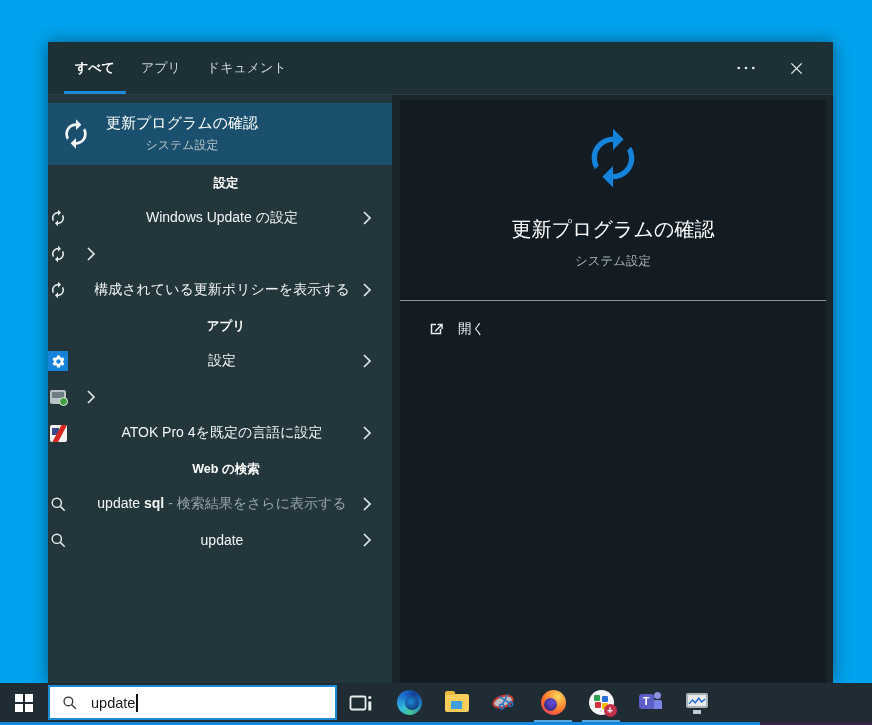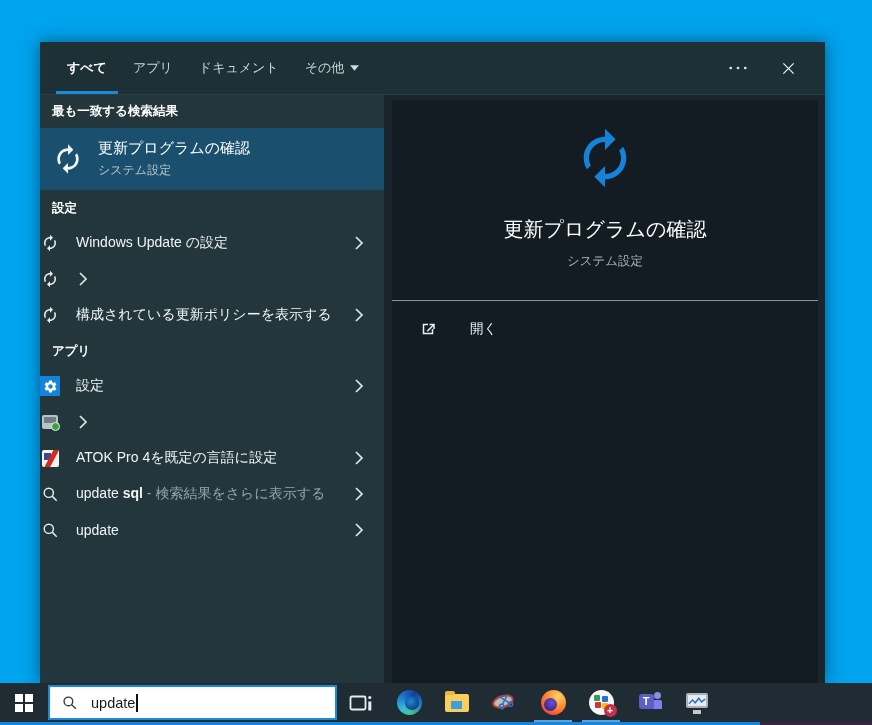--- a/index.html
+++ b/index.html
@@ -2,22 +2,22 @@
 <html><head>
 <meta charset="utf-8">
 <style>
   * { margin:0; padding:0; box-sizing:border-box; }
   html,body { width:872px; height:725px; overflow:hidden; }
   body { font-family:"Liberation Sans","DejaVu Sans",sans-serif; }
 
   .screen { position:relative; width:872px; height:725px; background:#00a3ee; overflow:hidden; }
 
   
-  .panel { position:absolute; left:40px; top:42px; width:785px; height:641px;
-           background:#22363c; box-shadow:0 0 16px rgba(0,0,0,.45); display:flex; flex-direction:column; }
+  .panel { position:absolute; left:48px; top:42px; width:785px; height:641px;
+           background:#22363c; box-shadow:0 0 16px rgba(0,0,0,.45); display:flex; flex-direction:column;text-align:center; }
 
   .tabbar { height:53px; background:#1c3036; display:flex; align-items:stretch;
             border-bottom:1px solid rgba(255,255,255,.07); flex:0 0 auto; }
   .tab { position:relative; display:flex; align-items:center; gap:6px; padding:0 13px;
          color:#ccd7db; font-size:13px; cursor:default; }
   .tab:first-child { margin-left:14px; }
   .tab.selected { color:#fff; font-weight:bold; }
   .tab.selected::after { content:""; position:absolute; left:2px; right:2px; bottom:0;
          height:3px; background:#1b8bd8; }
   .tab-actions { margin-left:auto; display:flex; align-items:center; gap:28px; padding-right:26px; }
@@ -62,21 +62,21 @@
   .right { flex:1; background:#1a252b; position:relative; }
   .card { position:absolute; left:8px; right:7px; top:5px; bottom:0; background:#131c22;
           display:flex; flex-direction:column; align-items:center; }
   .big-sync { width:64px; height:64px; color:#1583da; margin-top:26px; }
   .pv-title { color:#fff; font-size:20px; margin-top:26px; }
   .pv-sub { color:#a8b3b9; font-size:12.5px; margin-top:10px; }
   .pv-div { width:100%; height:1px; background:rgba(205,214,218,.65); margin-top:30px; }
   .open-row { align-self:stretch; display:flex; align-items:center; gap:13px;
               padding:14px 0 0 27px; height:42px; }
   .open-row svg { width:18px; height:18px; color:#e9eef0; }
-  .open-row .lbl { color:#f2f5f6; font-size:13.5px;margin-left:20px; }
+  .open-row .lbl { color:#f2f5f6; font-size:13.5px; }
 
   
   .taskbar { position:absolute; left:0; top:683px; width:872px; height:39px; background:#202c34;
              display:flex; align-items:stretch; }
   .tb-btn { width:48px; display:flex; align-items:center; justify-content:center; position:relative; flex:0 0 auto; }
   .searchbox { width:289px; margin:2px 0 2px 0; background:#fff; border:2px solid #1b8bd8;
                display:flex; align-items:center; padding-left:12px; flex:0 0 auto; }
   .searchbox svg { width:16px; height:16px; color:#3c3c3c; flex:0 0 auto; }
   .searchbox .q { margin-left:13px; font-size:14.5px; color:#1b1b1b; }
   .caret { display:inline-block; width:1.5px; height:18px; background:#111; margin-left:1px; vertical-align:middle; }
@@ -185,44 +185,37 @@
     <div class="tabbar">
       <div class="tab selected">
         <span>すべて</span>
       </div>
       <div class="tab">
         <span>アプリ</span>
       </div>
       <div class="tab">
         <span>ドキュメント</span>
       </div>
-      <div class="tab">
-        <span>その他</span>
-        <svg style="width:9px;height:6px;color:#ccd7db">
-            <use href="#i-dd"></use>
-          </svg>
-      </div>
       <div class="tab-actions">
         <div class="icon-btn">
           <svg style="width:20px;height:6px;color:#dfe6e9">
               <use href="#i-dots"></use>
             </svg>
         </div>
         <div class="icon-btn">
           <svg style="width:15px;height:15px;color:#e8eef0">
               <use href="#i-close"></use>
             </svg>
         </div>
       </div>
     </div>
 
     <div class="body">
 
       <div class="left">
-        <div class="sec-h">最も一致する検索結果</div>
 
         <div class="best-row">
           <svg class="best-icon">
               <use href="#i-sync"></use>
             </svg>
           <div class="best-txt">
             <div class="t1">更新プログラムの確認</div>
             <div class="t2">システム設定</div>
           </div>
         </div>
@@ -288,20 +281,21 @@
         <div class="row">
           <span class="ric">
               <span class="mini-atok"></span>
             </span>
           <span class="lbl">ATOK Pro 4を既定の言語に設定</span>
           <svg class="chev">
               <use href="#i-chev"></use>
             </svg>
         </div>
 
+        <div class="sec-h">Web の検索</div>
 
         <div class="row">
           <span class="ric">
               <svg style="width:17px;height:17px">
                 <use href="#i-search"></use>
               </svg>
             </span>
           <span class="lbl"><span>update </span><span class="web-suggest">sql</span><span class="web-note"> - 検索結果をさらに表示する</span></span>
           <svg class="chev">
               <use href="#i-chev"></use>

